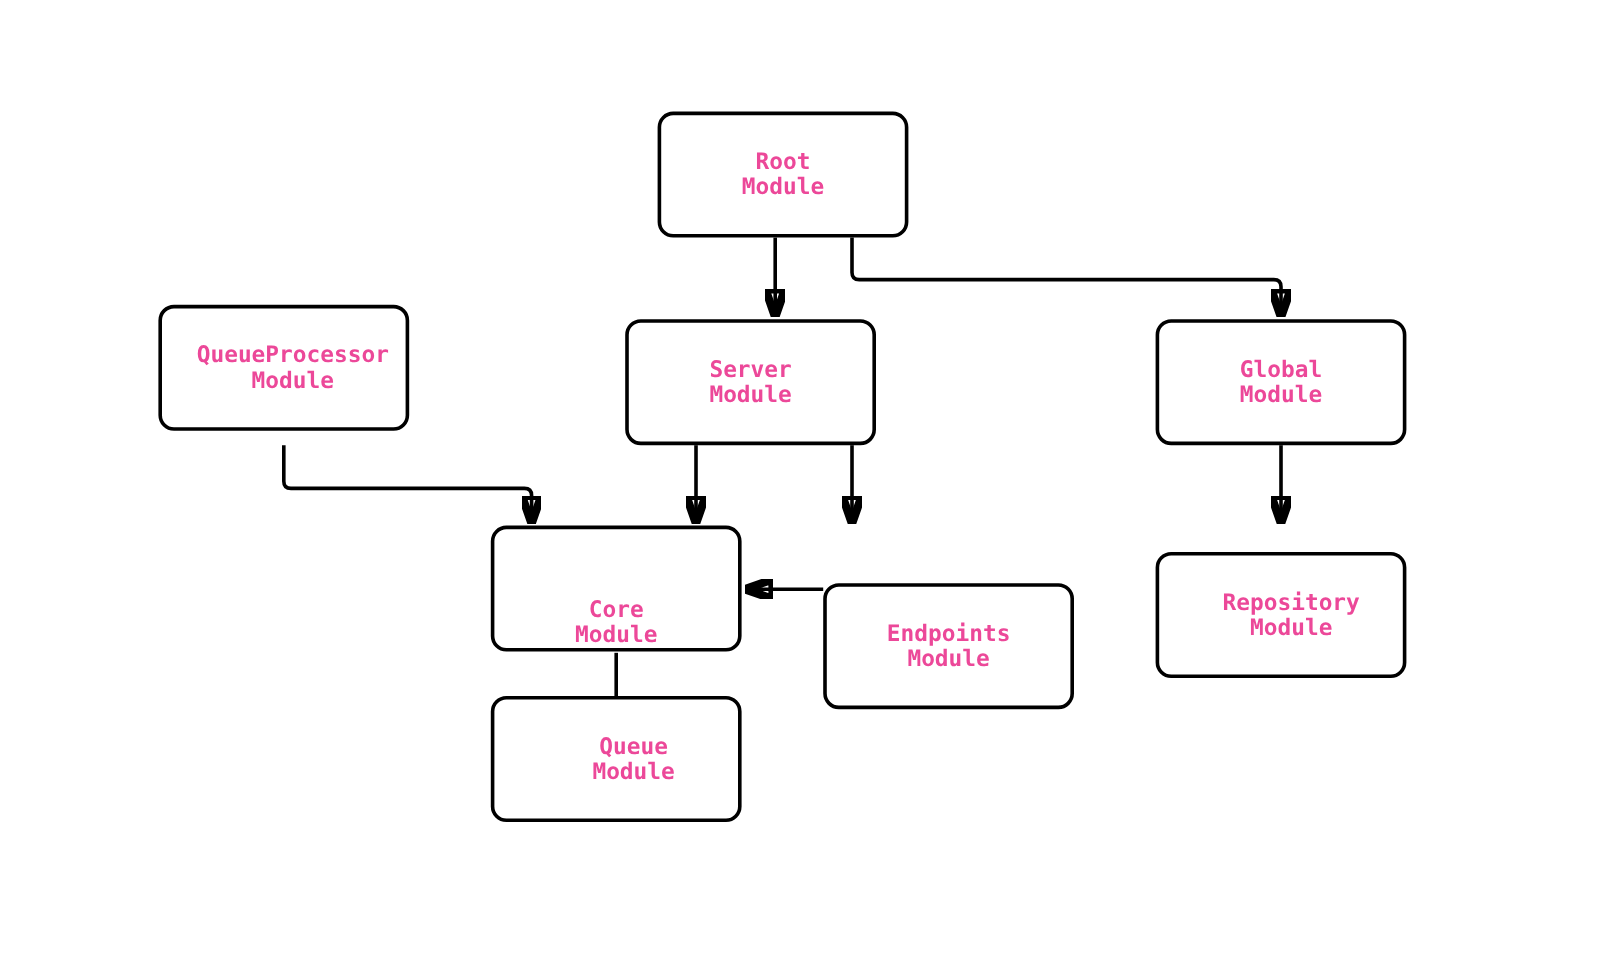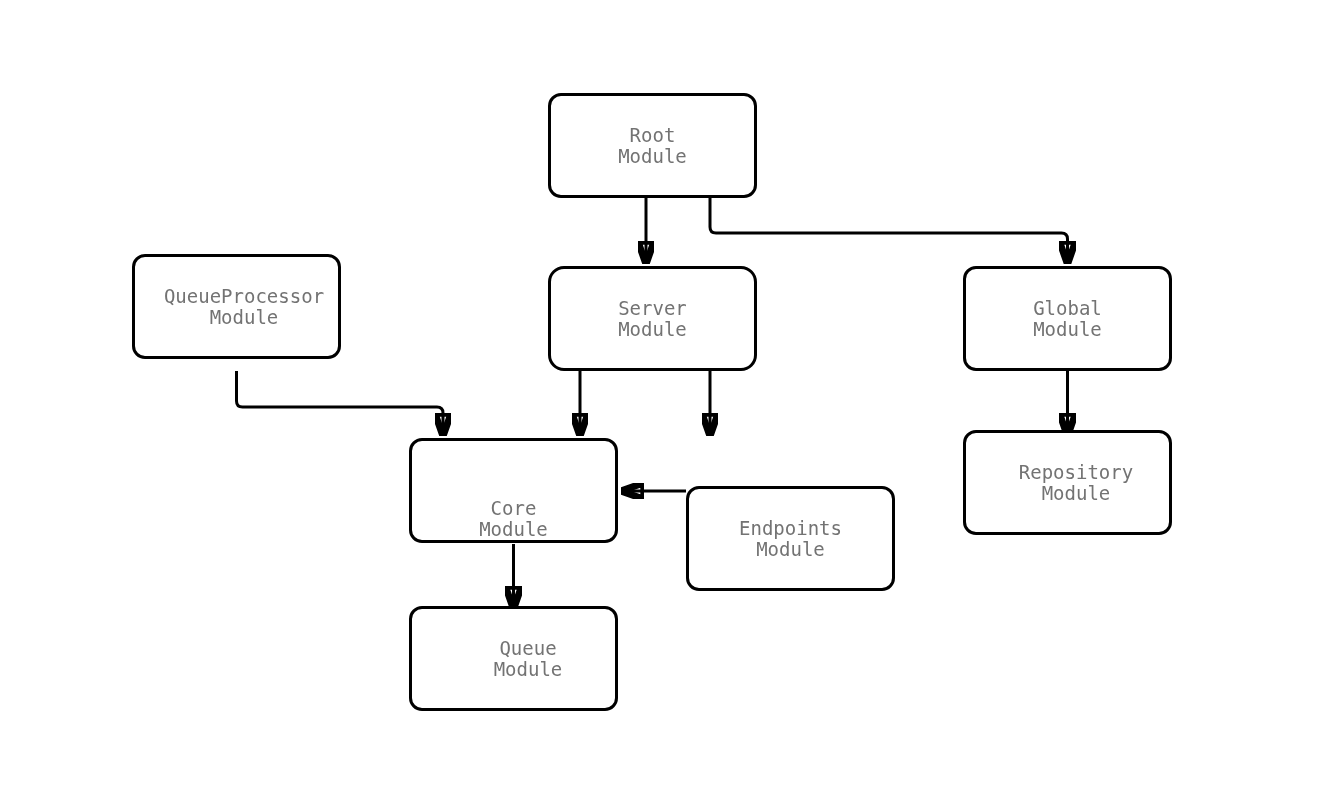--- a/index.html
+++ b/index.html
@@ -34,35 +34,35 @@
     box-sizing: border-box;
     background: #ffffff;
     border: 3px solid #000000;
     border-radius: 13px;
     display: flex;
     align-items: center;
     justify-content: center;
     text-align: center;
   }
   .node .label {
-    font-weight: normal;
+    font-weight: bold;
     font-size: 19px;
     line-height: 21px;
-    color: #737373;
+    color: #ec4899;
     white-space: pre-line;
     letter-spacing: 0;
   }
   .n-root          { left: 548px; top: 93px;  }
   .n-queueproc     { left: 132px; top: 254px; padding-left: 15px; }
-  .n-server        { left: 548px; top: 266px; border-radius: 16px; }
+  .n-server        { left: 521px; top: 266px; }
   .n-global        { left: 963px; top: 266px; }
   .n-core          { left: 409px; top: 438px; align-items: flex-end; }
   .n-endpoints     { left: 686px; top: 438px; margin-top: 48px; }
-  .n-repository    { left: 963px; top: 430px; padding-left: 17px; }
-  .n-queue         { left: 409px; top: 606px; padding-left: 29px; }
+  .n-repository    { left: 963px; top: 460px; padding-left: 17px; }
+  .n-queue         { left: 409px; top: 580px; padding-left: 29px; }
 </style>
 </head>
 <body>
 
 <div class="canvas">
 
   <svg class="edges" viewBox="0 0 1337 809" xmlns="http://www.w3.org/2000/svg">
     <defs>
       <marker id="arrow" viewBox="0 0 10 7" refX="9" refY="3.5" markerWidth="7.7" markerHeight="5.4" markerUnits="strokeWidth" orient="auto-start-reverse">
         <path d="M0,0 L10,3.5 L0,7 Z" fill="#000000" stroke="none"></path>

